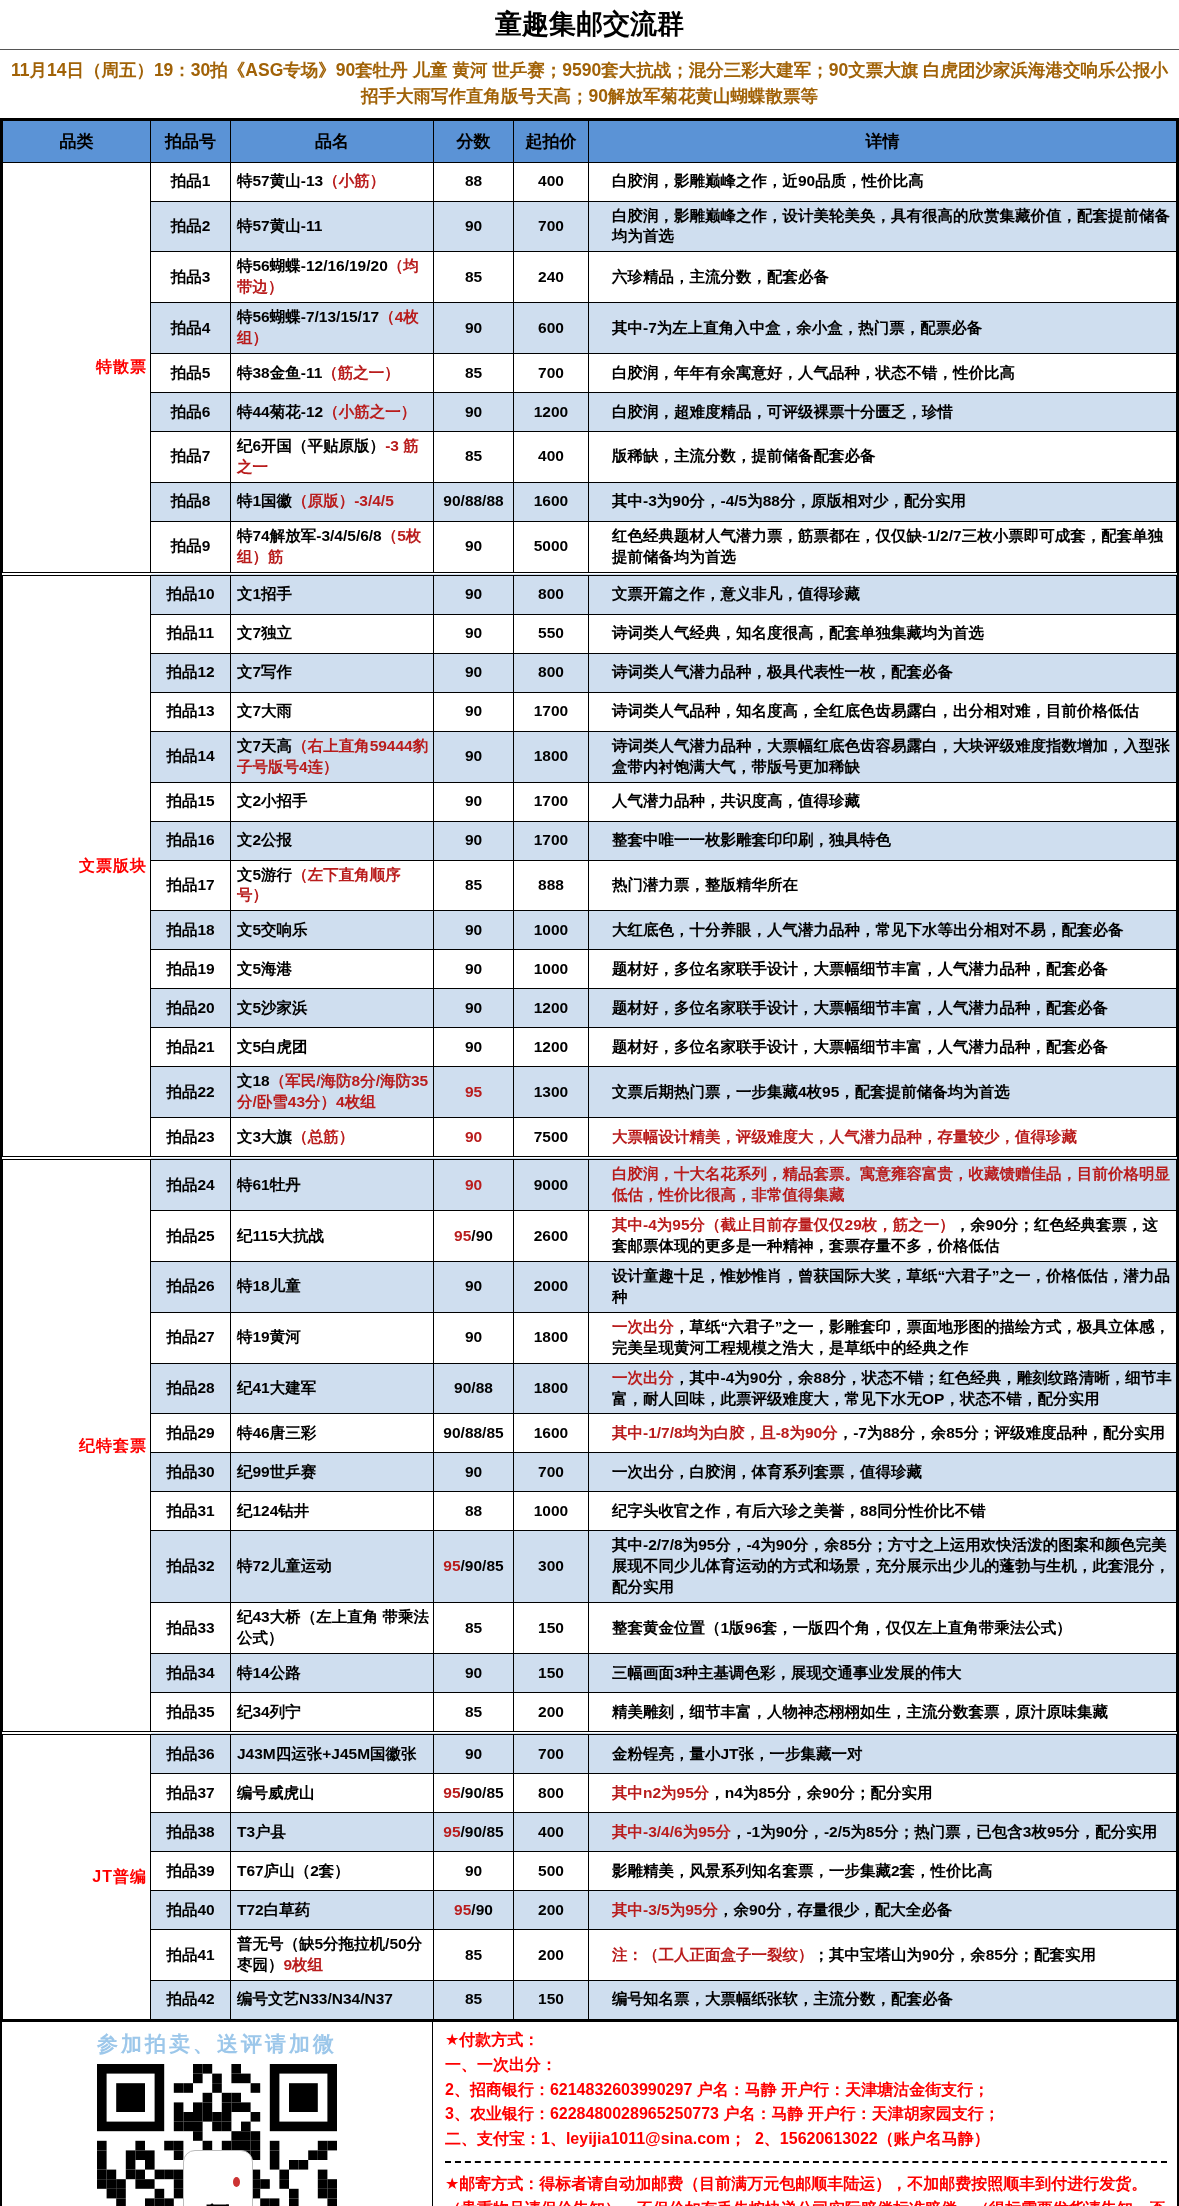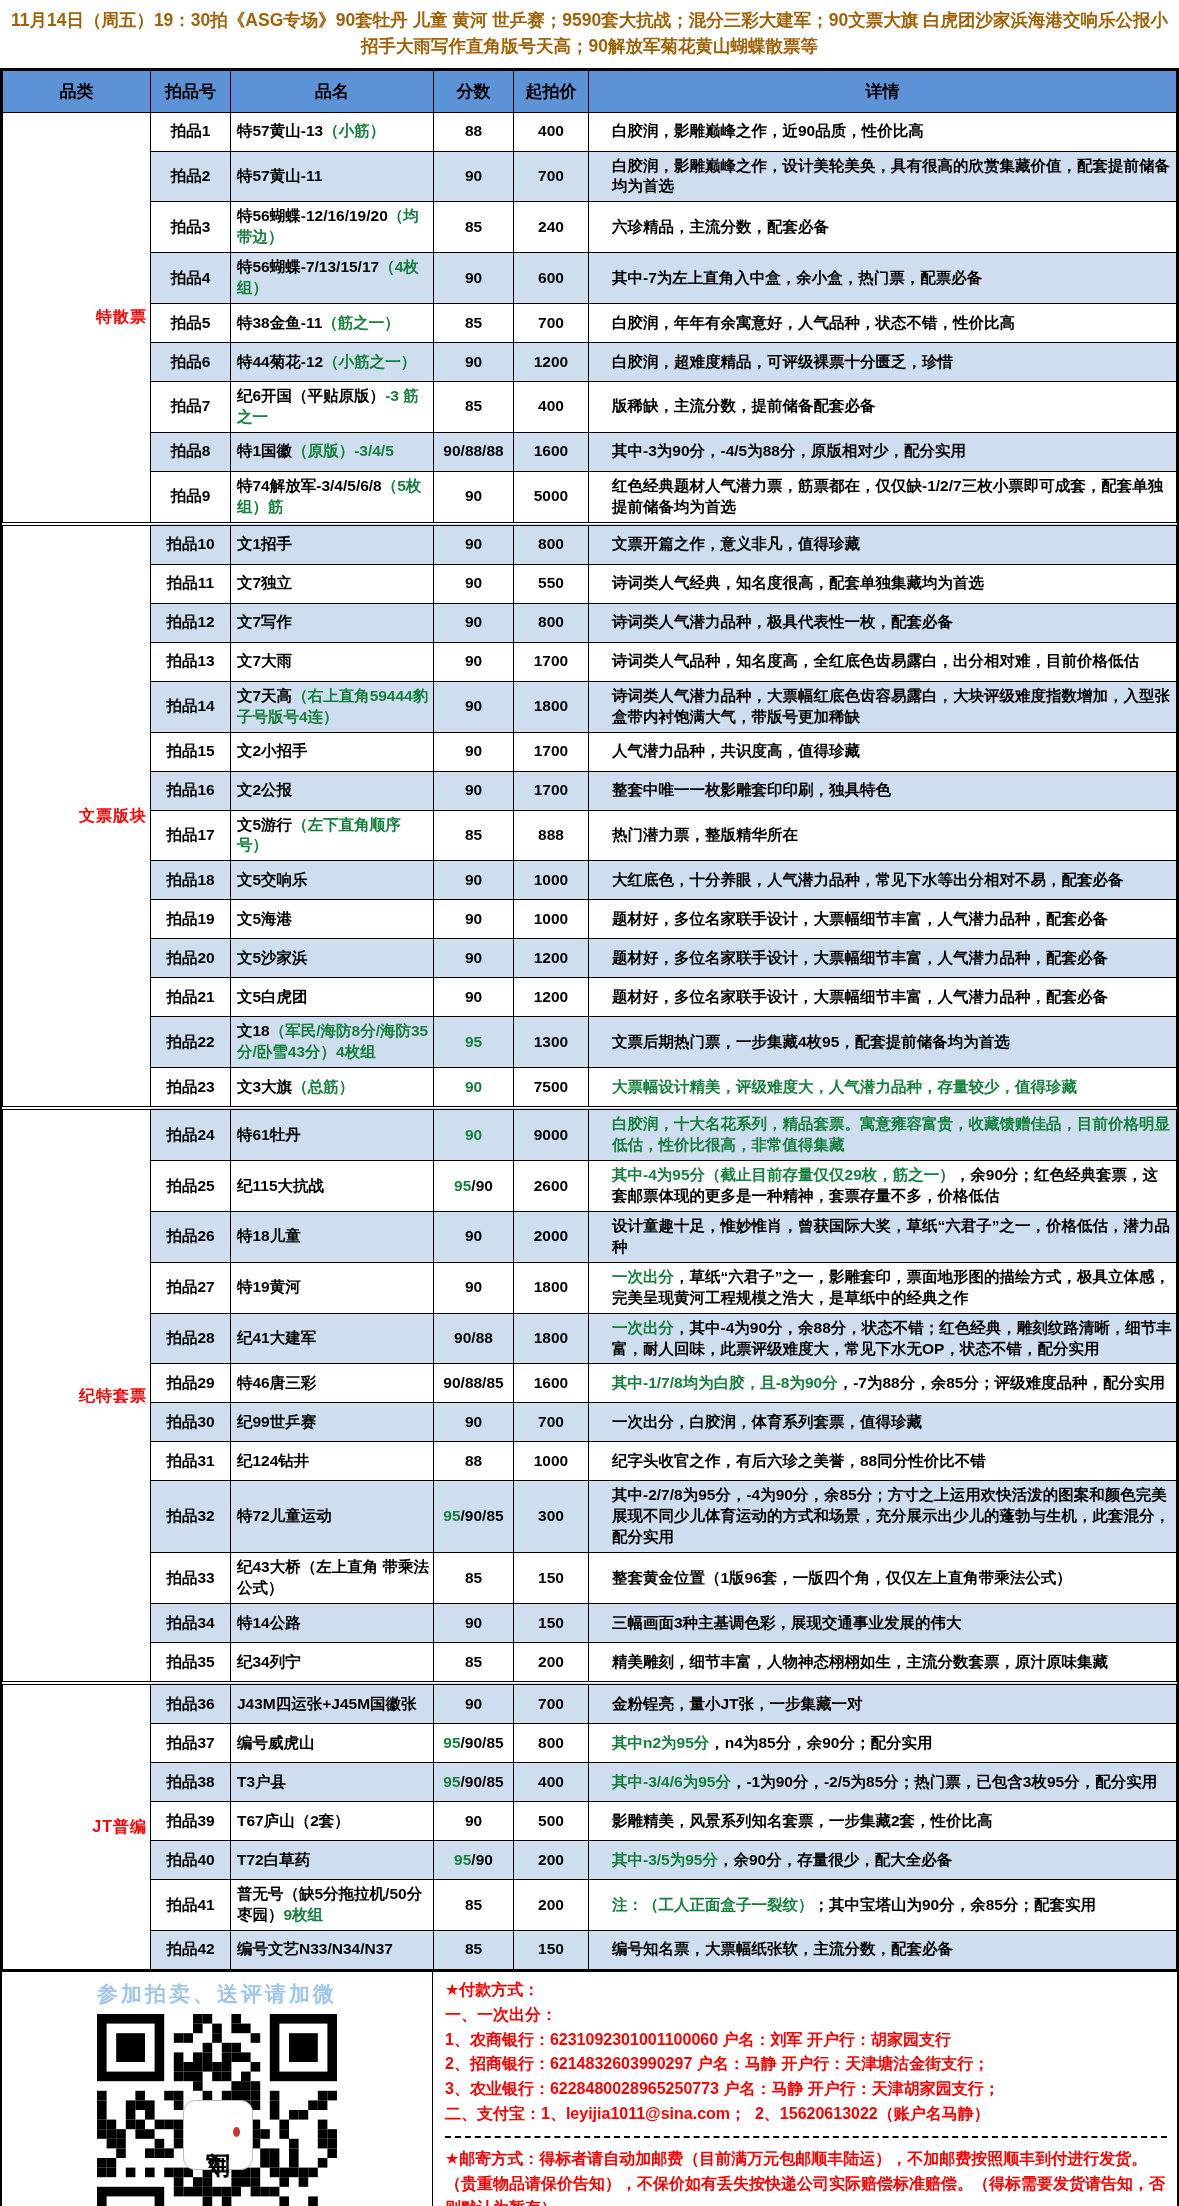--- a/index.html
+++ b/index.html
@@ -12,21 +12,21 @@
   th{background:#5b93d6;border:1px solid #000;font-size:17px;padding:9px 2px;}
   tbody{border-top:4px double #000;}
   tbody:first-of-type{border-top:none;}
   td{border:1px solid #000;font-size:15.5px;line-height:1.35;padding:4px 3px;height:30px;vertical-align:middle;}
   tr.alt td{background:#cfdeef;}
   td.cat{background:#fff !important;color:#fe0000;text-align:right;font-size:16px;letter-spacing:1px;}
   td.no{text-align:center;}
   td.name{text-align:left;padding-left:6px;}
   td.score,td.price{text-align:center;}
   td.detail{text-align:left;padding-left:23px;}
-  span.red{color:#15803d;}
+  span.red{color:#b91c1c;}
   
   .footer{display:flex;border-top:2px solid #000;}
   .footer-left{width:430px;border-right:1px solid #000;padding:6px 0 8px;}
   .join-text{color:#9cc7ea;font-size:21px;text-align:center;letter-spacing:3px;padding:2px 12px 6px;
              text-shadow:0 0 1px #fff;}
   .qr{position:relative;width:240px;height:240px;margin:0 auto;}
   .qr svg{display:block;}
   .qr-logo{position:absolute;left:86px;top:86px;width:68px;height:68px;background:#fff;border-radius:12px;
            border:1px solid #bbb;display:flex;align-items:center;justify-content:center;}
   .qr-logo span{font-family:"DejaVu Serif","Liberation Serif",serif;font-size:24px;writing-mode:vertical-rl;
@@ -34,20 +34,21 @@
   .qr-logo i{position:absolute;right:12px;top:26px;width:7px;height:10px;background:#c33;border-radius:50%;}
   .footer-right{flex:1;color:#fe0000;font-size:16px;line-height:1.55;padding:6px 10px 6px 12px;}
   .pay-line{white-space:pre-wrap;}
   .fdiv{border-top:2.5px dashed #000;margin:9px 0;}
   .ship-block,.settle-block{white-space:pre-wrap;}
 </style>
 </head>
 <body>
 
 <div class="page">
+  <div class="title">童趣集邮交流群</div>
   <div class="announce">11月14日（周五）19：30拍《ASG专场》90套牡丹 儿童 黄河 世乒赛；9590套大抗战；混分三彩大建军；90文票大旗 白虎团沙家浜海港交响乐公报小招手大雨写作直角版号天高；90解放军菊花黄山蝴蝶散票等</div>
 
   <div class="sheet">
     <table>
       <colgroup>
         <col style="width:148px">
           <col style="width:80px">
           <col style="width:203px">
         <col style="width:80px">
           <col style="width:75px">
@@ -587,21 +588,20 @@
           <div class="qr-logo">
             <span>刘军</span>
               <i></i>
           </div>
         </div>
       </div>
       <div class="footer-right">
         <div id="pay-block">
             <div>★付款方式：</div>
             <div class="pay-line">一、一次出分：</div>
-            <div class="pay-line">1、农商银行：6231092301001100060 户名：刘军 开户行：胡家园支行</div>
             <div class="pay-line">2、招商银行：6214832603990297 户名：马静 开户行：天津塘沽金街支行；</div>
             <div class="pay-line">3、农业银行：6228480028965250773 户名：马静 开户行：天津胡家园支行；</div>
             <div class="pay-line">二、支付宝：1、leyijia1011@sina.com；  2、15620613022（账户名马静）</div>
           </div>
         <div class="fdiv"></div>
         <div class="ship-block">★邮寄方式：得标者请自动加邮费（目前满万元包邮顺丰陆运），不加邮费按照顺丰到付进行发货。（贵重物品请保价告知），不保价如有丢失按快递公司实际赔偿标准赔偿。（得标需要发货请告知，否则默认为暂存）</div>
 
       </div>
     </div>
 

